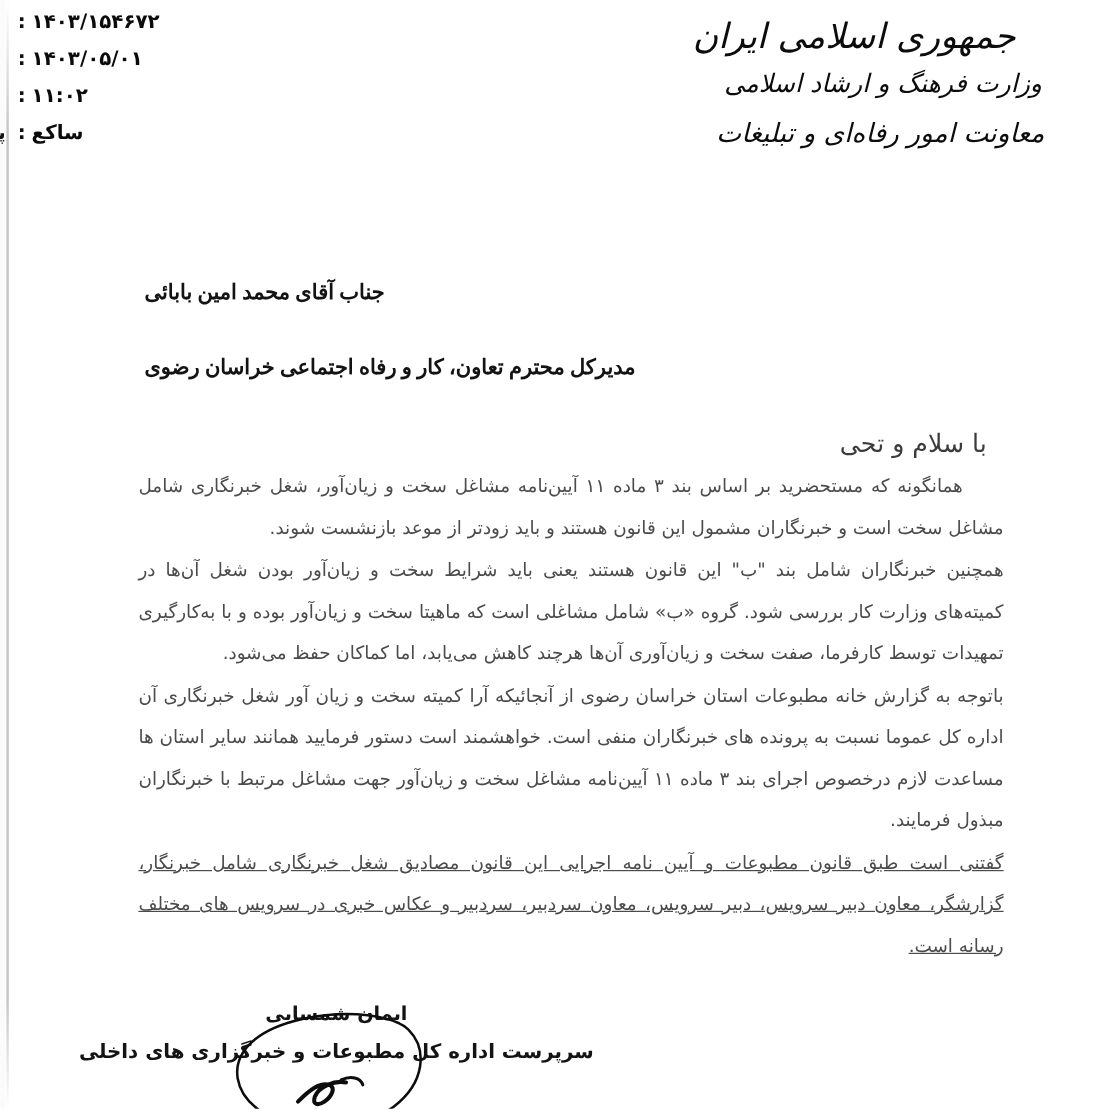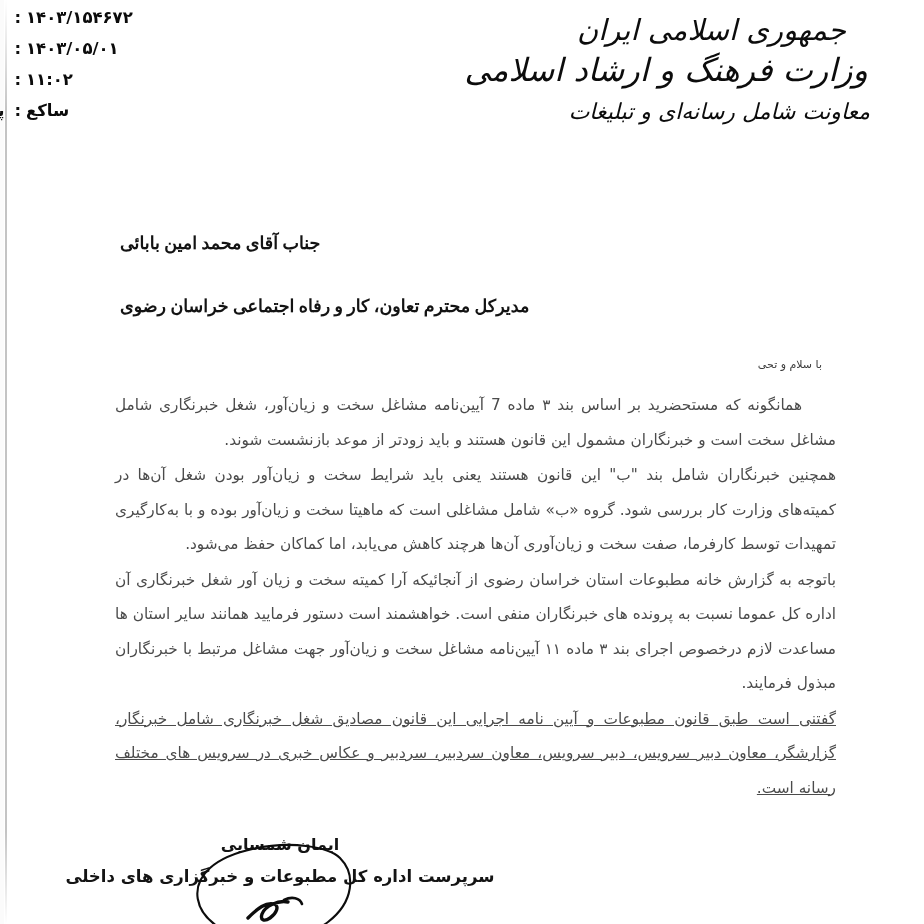--- a/index.html
+++ b/index.html
@@ -67,38 +67,38 @@
     direction:rtl;
   }
   .lh-line{
     font-family:"DejaVu Serif","Liberation Serif",serif;
     font-style:italic;
     color:#0c0c0c;
     white-space:nowrap;
     text-align:right;
   }
   .lh-1{font-size:29px;line-height:40px;letter-spacing:1px;margin-right:24px;}
-  .lh-2{font-size:32px;line-height:41px;letter-spacing:1px;margin-right:2px;}
+  .lh-2{font-size:21px;line-height:41px;letter-spacing:1px;margin-right:2px;}
   .lh-3{font-size:22px;line-height:42px;letter-spacing:1px;margin-right:0px;}
 
   
   .addressee{
     position:absolute;top:228px;right:54px;left:120px;
     text-align:left;direction:rtl;font-family:Liberation Serif, serif;
   }
   .addr-line{
     font-size:17.5px;font-weight:bold;color:#131313;
     line-height:30px;
   }
   .addr-line.second{margin-top:33px;}
 
   
   .greeting{
     position:absolute;top:358px;right:102px;
-    font-size:11px;color:#3c3c3c;
+    font-size:21px;color:#3c3c3c;
     direction:rtl;text-align:right;
     letter-spacing:.3px;
   }
 
   
   .body{
     position:absolute;top:388px;right:88px;left:115px;
     direction:rtl;text-align:justify;
     color:#4a4a4a;
   }
@@ -171,34 +171,34 @@
         <span class="meta-value">عکاس</span>
         <span class="meta-colon">:</span>
         <span class="meta-label">پیوست</span>
       </div>
 
     </div>
 
     <div class="letterhead">
       <div class="lh-line lh-1">جمهوری اسلامی ایران</div>
       <div class="lh-line lh-2">وزارت فرهنگ و ارشاد اسلامی</div>
-      <div class="lh-line lh-3">معاونت شامل رسانه‌ای و تبلیغات</div>
+      <div class="lh-line lh-3">معاونت امور رفاه‌ای و تبلیغات</div>
     </div>
 
   </div>
 
   <div class="addressee">
     <div class="addr-line">جناب آقای محمد امین بابائی</div>
     <div class="addr-line second">مدیرکل محترم تعاون، کار و رفاه اجتماعی خراسان رضوی</div>
   </div>
 
   <div class="greeting">با سلام و تحی</div>
 
   <div class="body">
-    <p class="para indent">همانگونه که مستحضرید بر اساس بند ۳ ماده 7 آیین‌نامه مشاغل سخت و زیان‌آور، شغل خبرنگاری شامل مشاغل سخت است و خبرنگاران مشمول این قانون هستند و باید زودتر از موعد بازنشست شوند.</p>
+    <p class="para indent">همانگونه که مستحضرید بر اساس بند ۳ ماده ۱۱ آیین‌نامه مشاغل سخت و زیان‌آور، شغل خبرنگاری شامل مشاغل سخت است و خبرنگاران مشمول این قانون هستند و باید زودتر از موعد بازنشست شوند.</p>
     <p class="para">همچنین خبرنگاران شامل بند "ب" این قانون هستند یعنی باید شرایط سخت و زیان‌آور بودن شغل آن‌ها در کمیته‌های وزارت کار بررسی شود. گروه «ب» شامل مشاغلی است که ماهیتا سخت و زیان‌آور بوده و با به‌کارگیری تمهیدات توسط کارفرما، صفت سخت و زیان‌آوری آن‌ها هرچند کاهش می‌یابد، اما کماکان حفظ می‌شود.</p>
     <p class="para">باتوجه به گزارش خانه مطبوعات استان خراسان رضوی از آنجائیکه آرا کمیته سخت و زیان آور شغل خبرنگاری آن اداره کل عموما نسبت به پرونده های خبرنگاران منفی است. خواهشمند است دستور فرمایید همانند سایر استان ها مساعدت لازم درخصوص اجرای بند ۳ ماده ۱۱ آیین‌نامه مشاغل سخت و زیان‌آور جهت مشاغل مرتبط با خبرنگاران مبذول فرمایند.</p>
     <p class="para">گفتنی است طبق قانون مطبوعات و آیین نامه اجرایی این قانون مصادیق شغل خبرنگاری شامل خبرنگار، گزارشگر، معاون دبیر سرویس، دبیر سرویس، معاون سردبیر، سردبیر و عکاس خبری در سرویس های مختلف رسانه است.</p>
   </div>
 
   <div class="signature">
     <div class="sig-name">ایمان شمسایی</div>
     <div class="sig-title">سرپرست اداره کل مطبوعات و خبرگزاری های داخلی</div>
 
     <svg class="sig-mark" viewBox="0 0 176 118">

